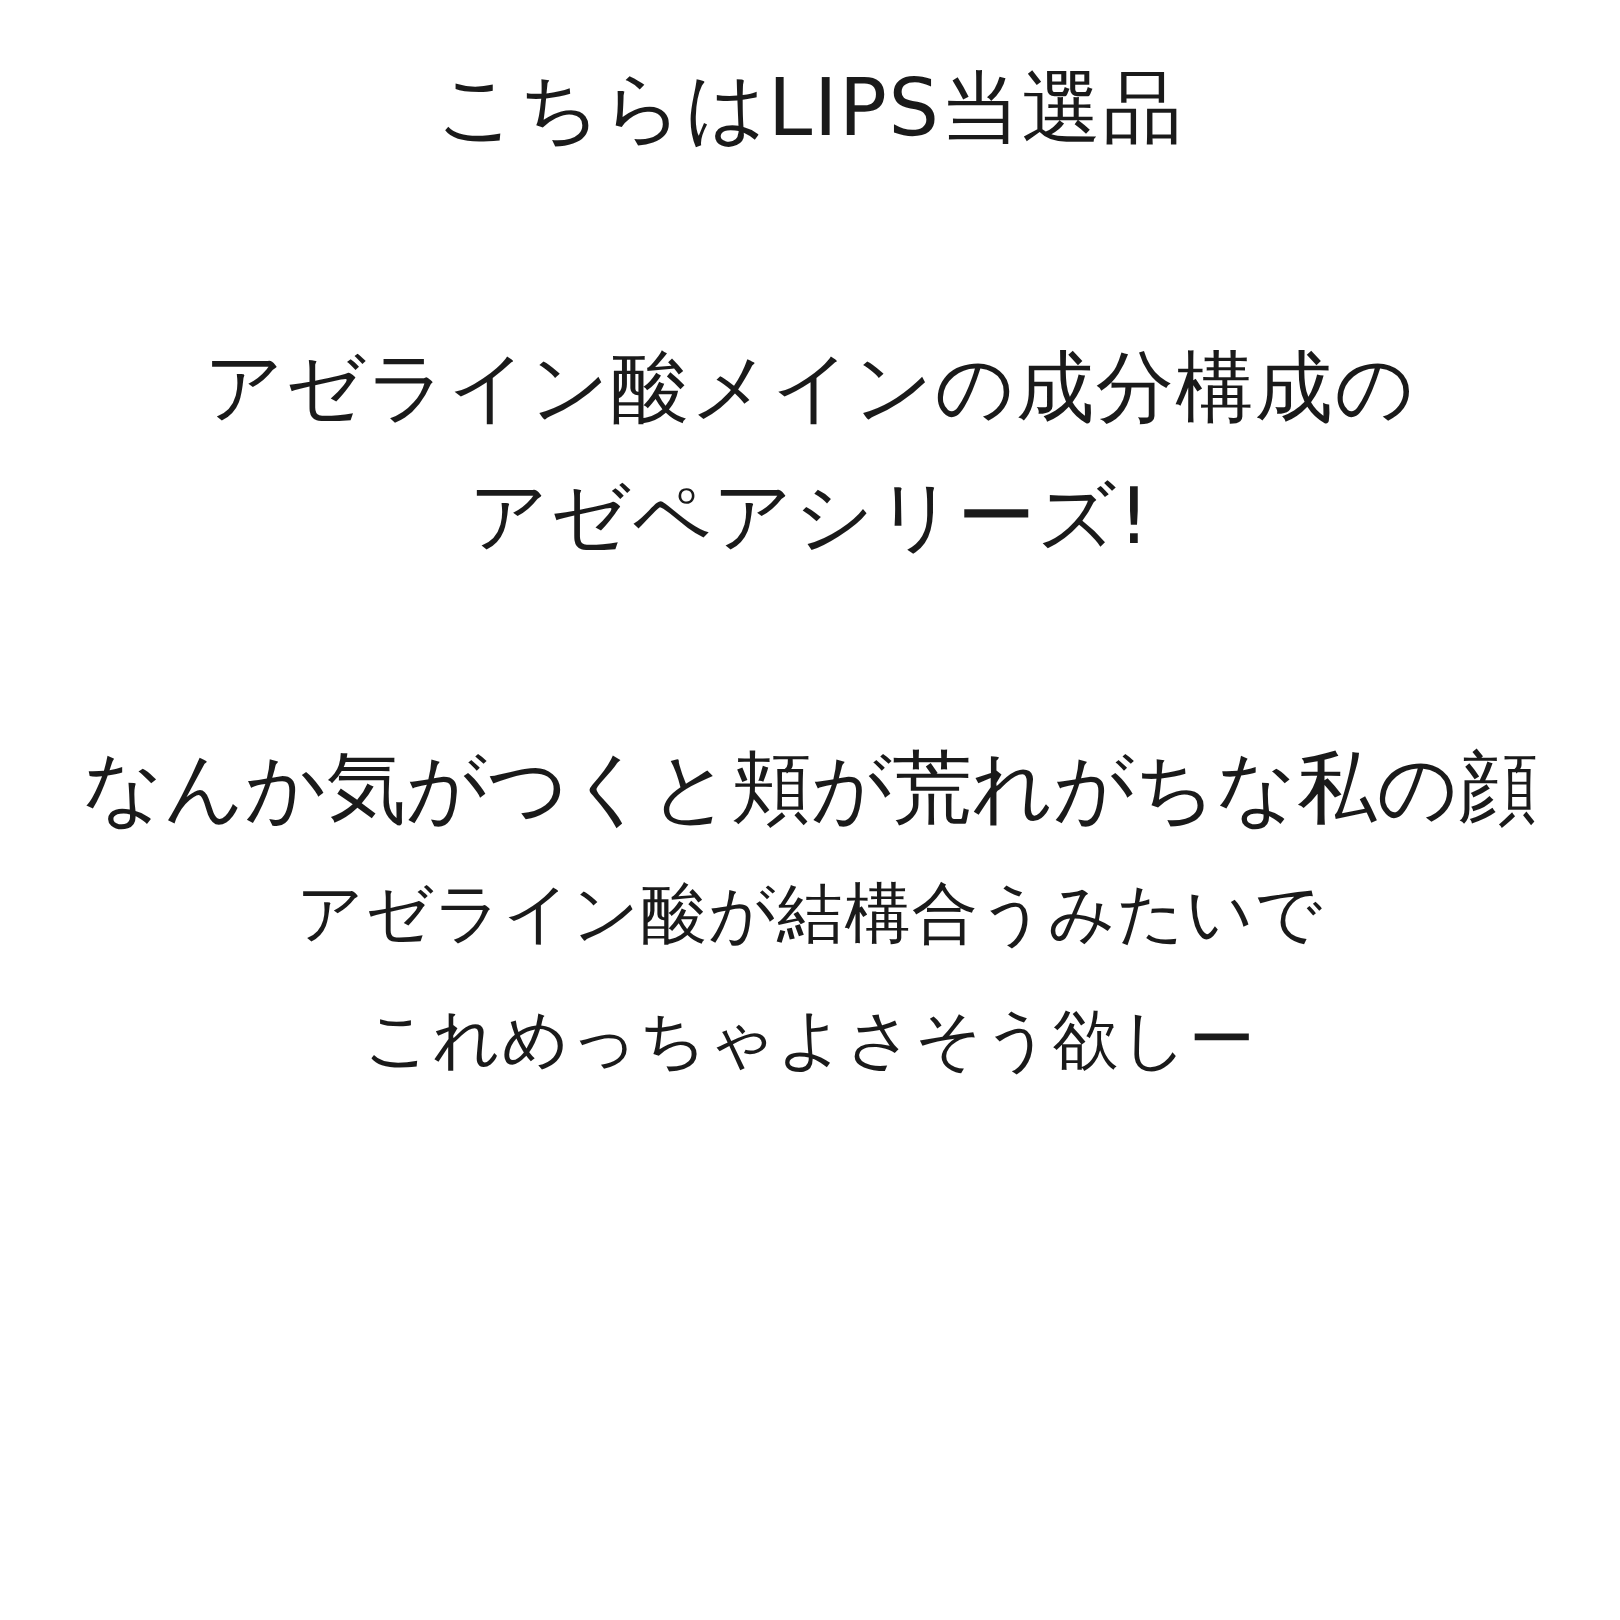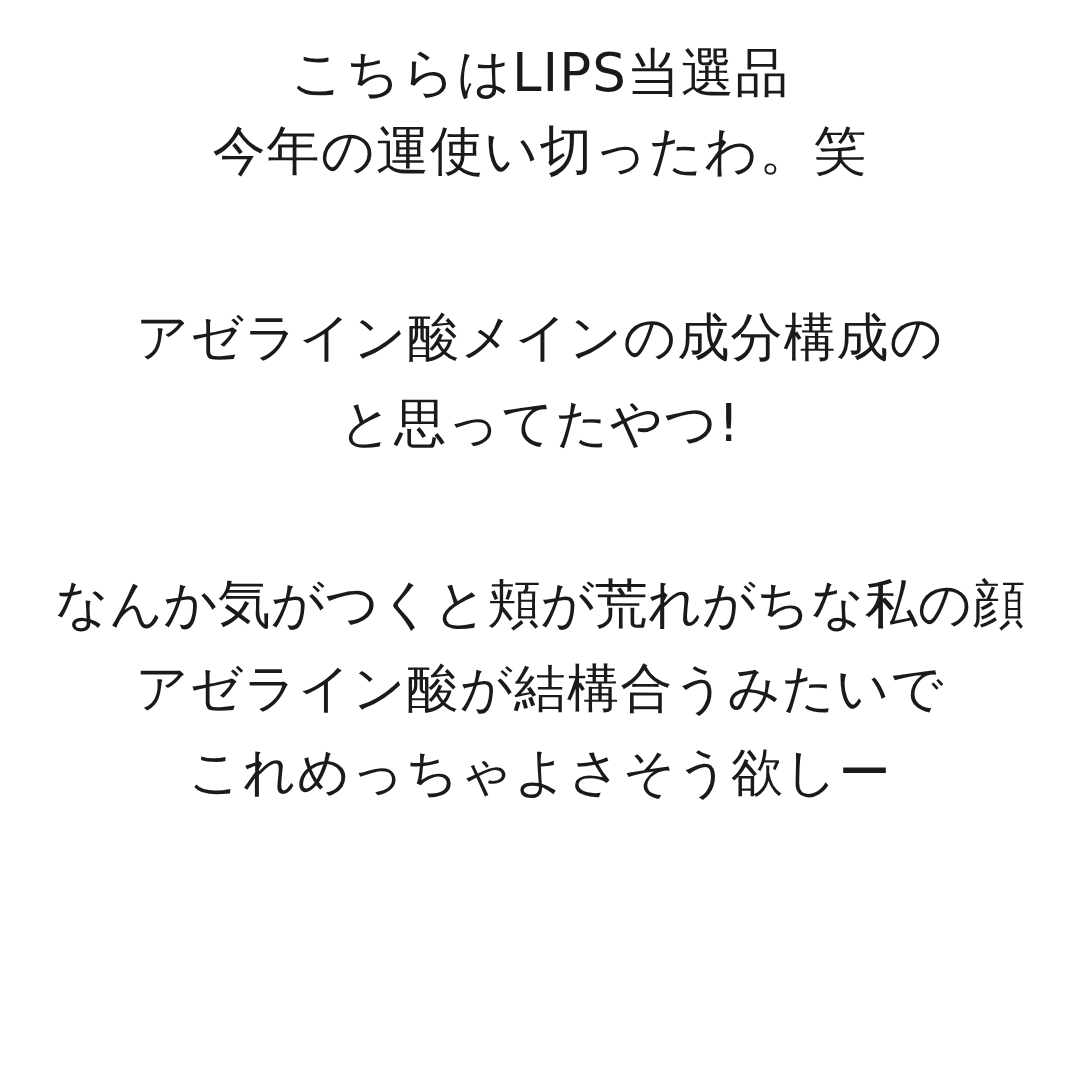--- a/index.html
+++ b/index.html
@@ -47,43 +47,42 @@
   .gap-2 { height: 96px; }
 
   
   .block-series .line {
     font-size: 52px;
     line-height: 86px;
     text-align: center;
   }
   
   .block-body .line {
-    font-size: 52px;
+    font-size: 44px;
     line-height: 84px;
   }
   .block-body .line.wide {
     font-size: 53px;
     letter-spacing: 0;
   }
 </style>
 </head>
 <body>
 
 <div class="page">
 
   <div class="block block-intro">
     <div class="line">こちらはLIPS当選品</div>
-    <div class="line">今年の運使い切ったわ。笑</div>
   </div>
 
   <div class="gap-1"></div>
 
   <div class="block block-series">
     <div class="line">アゼライン酸メインの成分構成の</div>
-    <div class="line">と思ってたやつ!</div>
+    <div class="line">アゼペアシリーズ!</div>
   </div>
 
   <div class="gap-2"></div>
 
   <div class="block block-body">
     <div class="line wide">なんか気がつくと頬が荒れがちな私の顔</div>
     <div class="line">アゼライン酸が結構合うみたいで</div>
     <div class="line">これめっちゃよさそう欲しー</div>
   </div>
 

